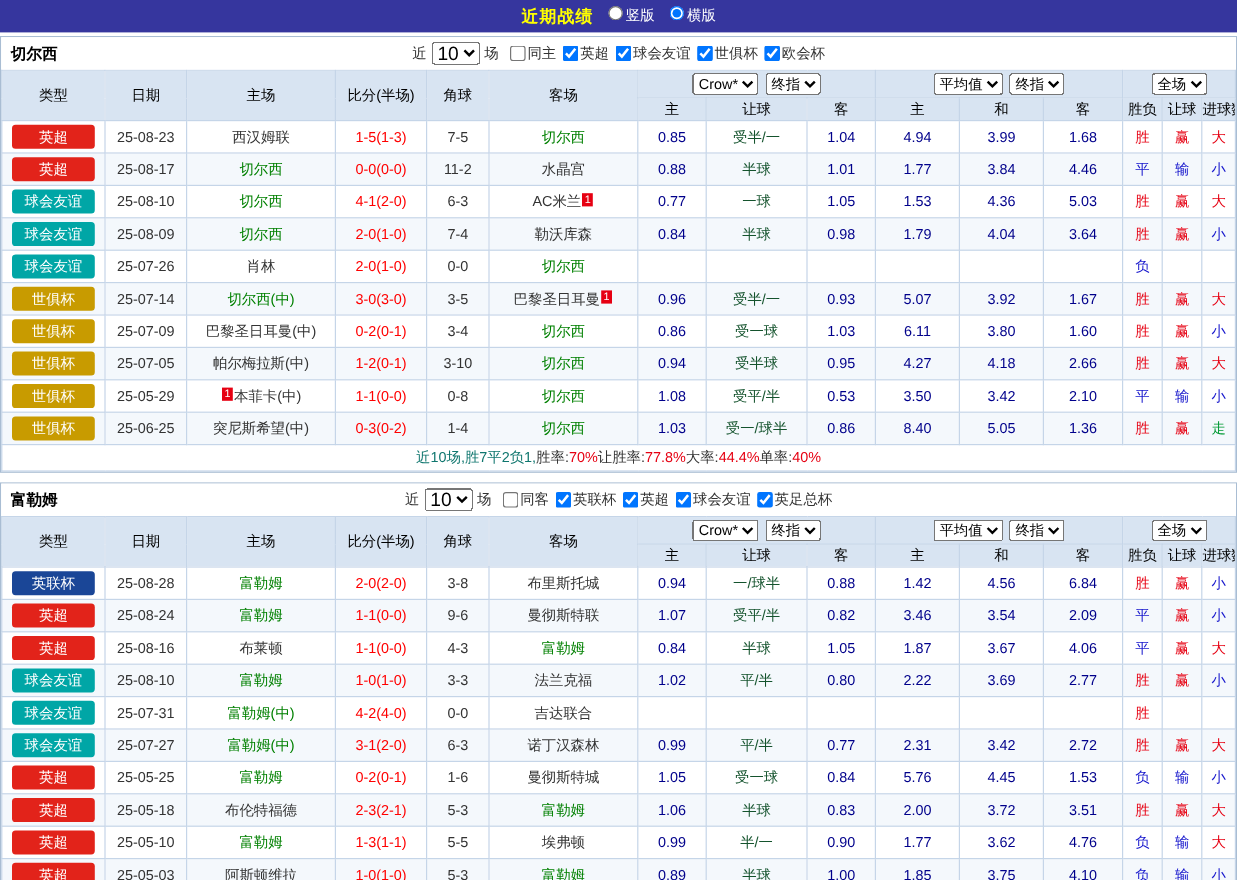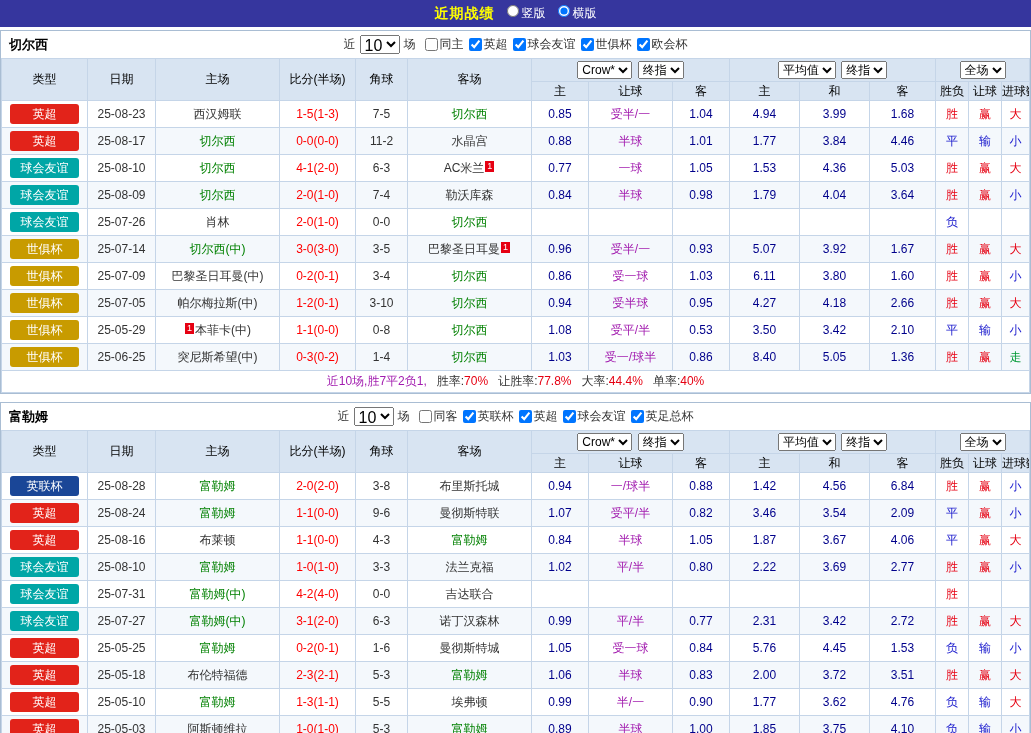--- a/index.html
+++ b/index.html
@@ -22,26 +22,26 @@
   .results-table thead th{background:#d8e4f2;font-weight:normal;color:#000}
   tr.h1 th{height:23px}
   tr.h2 th{height:19px}
   tr.h1 select{height:18px;font-size:12px;margin:0 1px}
   tbody td{height:26px;background:#fff}
   tr.alt td{background:#f4f8fc}
   .badge{display:block;margin:3px 8px;border-radius:3px;color:#fff;line-height:20px;font-size:12px}
   .green{color:#008000}
   .score{color:#ff0000}
   .num{color:#00008b}
-  .hdp{color:#a21caf}
+  .hdp{color:#14532d}
   .sup{display:inline-block;background:#e60012;color:#fff;font-size:9px;line-height:11px;padding:0 2px;margin:0 1px;vertical-align:3px}
   td.foot{height:22px;background:#fff;text-align:center}
-  .stat-label{margin-left:10px;color:#333}
+  .stat-label{color:#333}
   .stat-value{color:#e60012}
-  .lead{color:#a21caf}
+  .lead{color:#0f766e}
 </style>
 </head>
 <body>
 
 <div class="topbar">
   <span class="topbar-title">近期战绩</span>
   <label class="radio-opt">
     <input type="radio" name="layout" style="">
     <span>竖版</span>
   </label>

